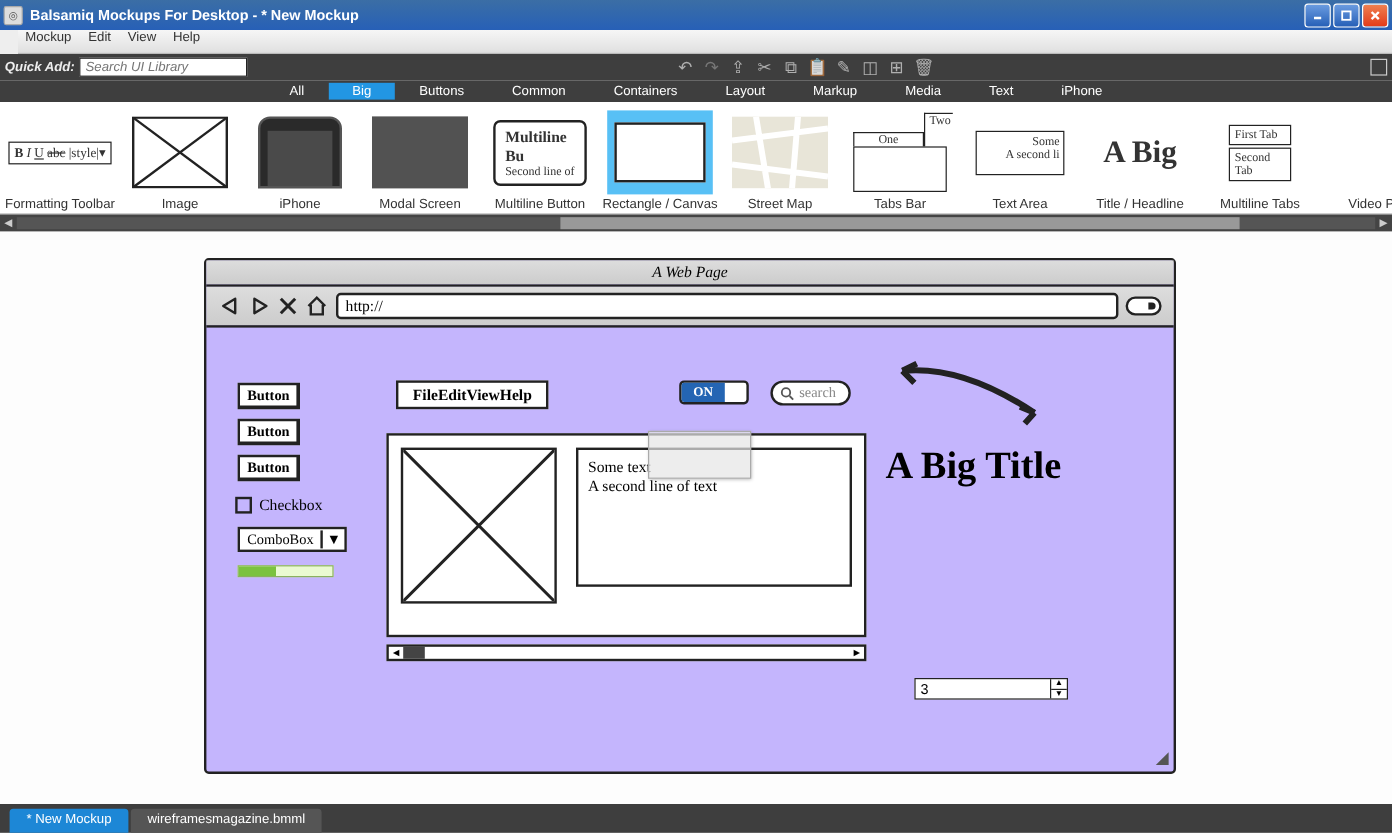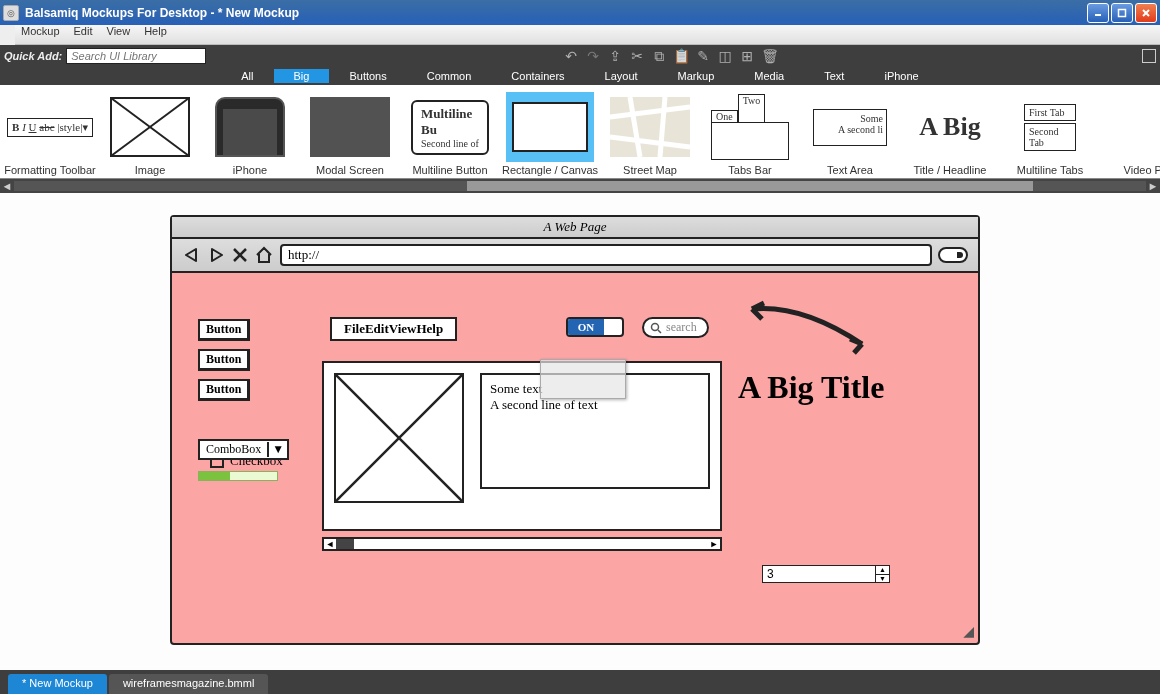--- a/index.html
+++ b/index.html
@@ -41,21 +41,21 @@
 .lib-item.selected .lib-thumb { background: #58c0f5; }
 .lib-label { margin-top: 2px; white-space: nowrap; }
 
 .lib-scroll { height: 14px; background: #444; display: flex; align-items: center; }
 .lib-scroll .arrow { width: 14px; text-align: center; color: #ccc; }
 .lib-scroll .track { flex: 1; height: 10px; background: #555; position: relative; }
 .lib-scroll .thumb { position: absolute; left: 40%; width: 50%; height: 10px; background: #999; }
 
 
 .canvas { position: relative; background: #fdfdfd; height: calc(694px - 25px - 20px - 22px - 18px - 94px - 14px - 24px); overflow: hidden; }
-.browser-window { position: absolute; left: 170px; top: 22px; width: 810px; height: 430px; border: 2px solid #222; border-radius: 4px; background: #fca5a5; }
+.browser-window { position: absolute; left: 170px; top: 22px; width: 810px; height: 430px; border: 2px solid #222; border-radius: 4px; background: #c4b5fd; }
 .bw-titlebar { height: 22px; background: linear-gradient(#ddd,#ccc); border-bottom: 2px solid #222; display: flex; align-items: center; justify-content: center; font-family: "Comic Sans MS", cursive; font-size: 13px; font-style: italic; }
 .bw-toolbar { height: 34px; background: linear-gradient(#ddd,#ccc); border-bottom: 2px solid #222; display: flex; align-items: center; gap: 6px; padding: 0 10px; }
 .bw-nav { display:flex; gap:4px; }
 .bw-nav svg { width: 20px; height: 20px; }
 .bw-url { flex:1; height: 22px; border: 2px solid #222; border-radius: 4px; background: #fff; padding: 0 6px; display:flex; align-items:center; font-family: "Comic Sans MS", cursive; font-size: 13px; }
 .bw-go { width: 30px; height: 16px; border: 2px solid #222; border-radius: 10px; background:#fff; display:flex;align-items:center;justify-content:flex-end;padding-right:3px; }
 .bw-go-inner { width:6px;height:6px;background:#222;border-radius:0 3px 3px 0; }
 .bw-body { position: relative; height: calc(100% - 56px); }
 .bw-resize { position:absolute; right:4px; bottom:4px; font-size:14px; color:#555; }
 
@@ -220,21 +220,21 @@
           <rect width="80" height="60" fill="#e8e5d8"></rect>
           <path d="M0 20 L80 10 M0 40 L80 50 M20 0 L30 60 M55 0 L50 60" stroke="#fff" stroke-width="5"></path>
         </svg>
       </div>
     <div class="lib-label">Street Map</div>
   </div>
   <div class="lib-item">
     <div class="lib-thumb">
         <div style="width:78px;">
           <div style="display:flex;">
-            <div style="border:1.5px solid #222;border-bottom:none;padding:0 4px;font-family:'Comic Sans MS';font-size:10px;margin-top:16px;">One</div>
+            <div style="border:1.5px solid #222;border-bottom:none;padding:0 20px;font-family:'Comic Sans MS';font-size:10px;margin-top:16px;">One</div>
             <div style="border:1.5px solid #222;border-bottom:none;padding:0 4px;font-family:'Comic Sans MS';font-size:10px;">Two</div>
           </div>
           <div style="border:1.5px solid #222;height:38px;"></div>
         </div>
       </div>
     <div class="lib-label">Tabs Bar</div>
   </div>
   <div class="lib-item">
     <div class="lib-thumb">
         <div style="border:1.5px solid #222;width:74px;height:37px;padding:3px;font-family:'Comic Sans MS';font-size:10px;text-align:right;">
@@ -296,21 +296,21 @@
       <div class="bw-url">http://</div>
       <div class="bw-go">
           <div class="bw-go-inner"></div>
         </div>
     </div>
     <div class="bw-body">
 
       <div class="m-button" style="left:26px;top:46px;">Button</div>
       <div class="m-button" style="left:26px;top:76px;">Button</div>
       <div class="m-button" style="left:26px;top:106px;">Button</div>
-      <div class="m-checkbox" style="left:38px;top:140px;margin-top:40px;">
+      <div class="m-checkbox" style="left:24px;top:140px;">
           <div class="box"></div>
           <span>Checkbox</span>
         </div>
       <div class="m-combo" style="left:26px;top:166px;">
           <span class="lbl">ComboBox</span>
           <span class="dd">▼</span>
         </div>
       <div class="m-progress" style="left:26px;top:198px;">
           <div class="fill"></div>
         </div>

